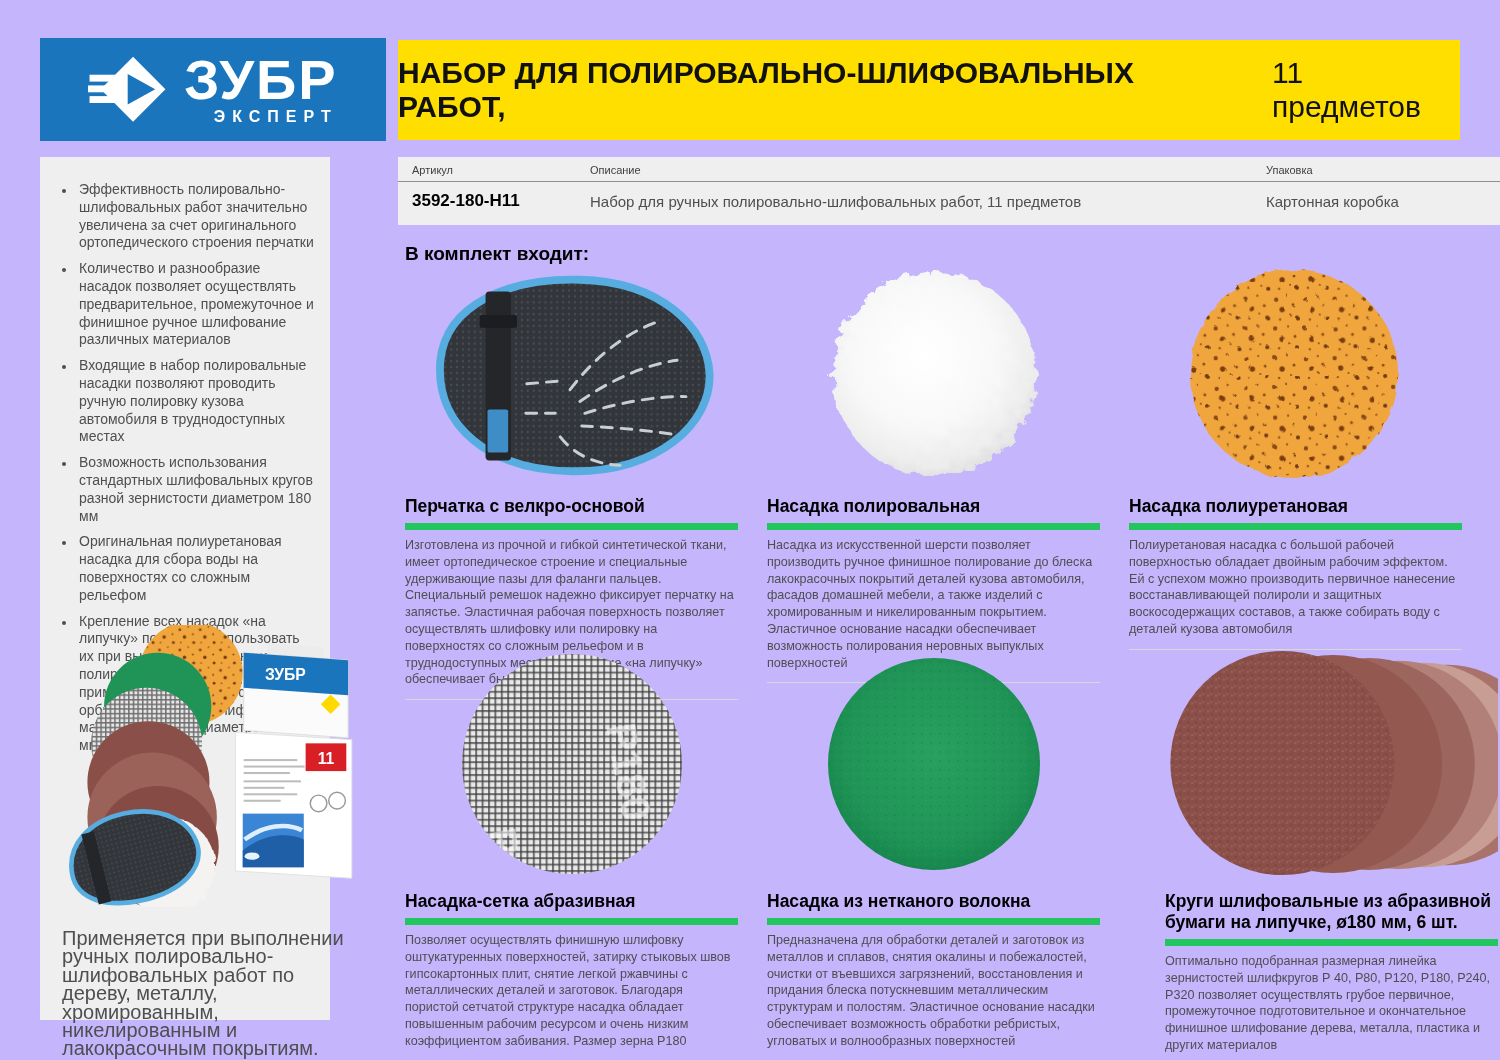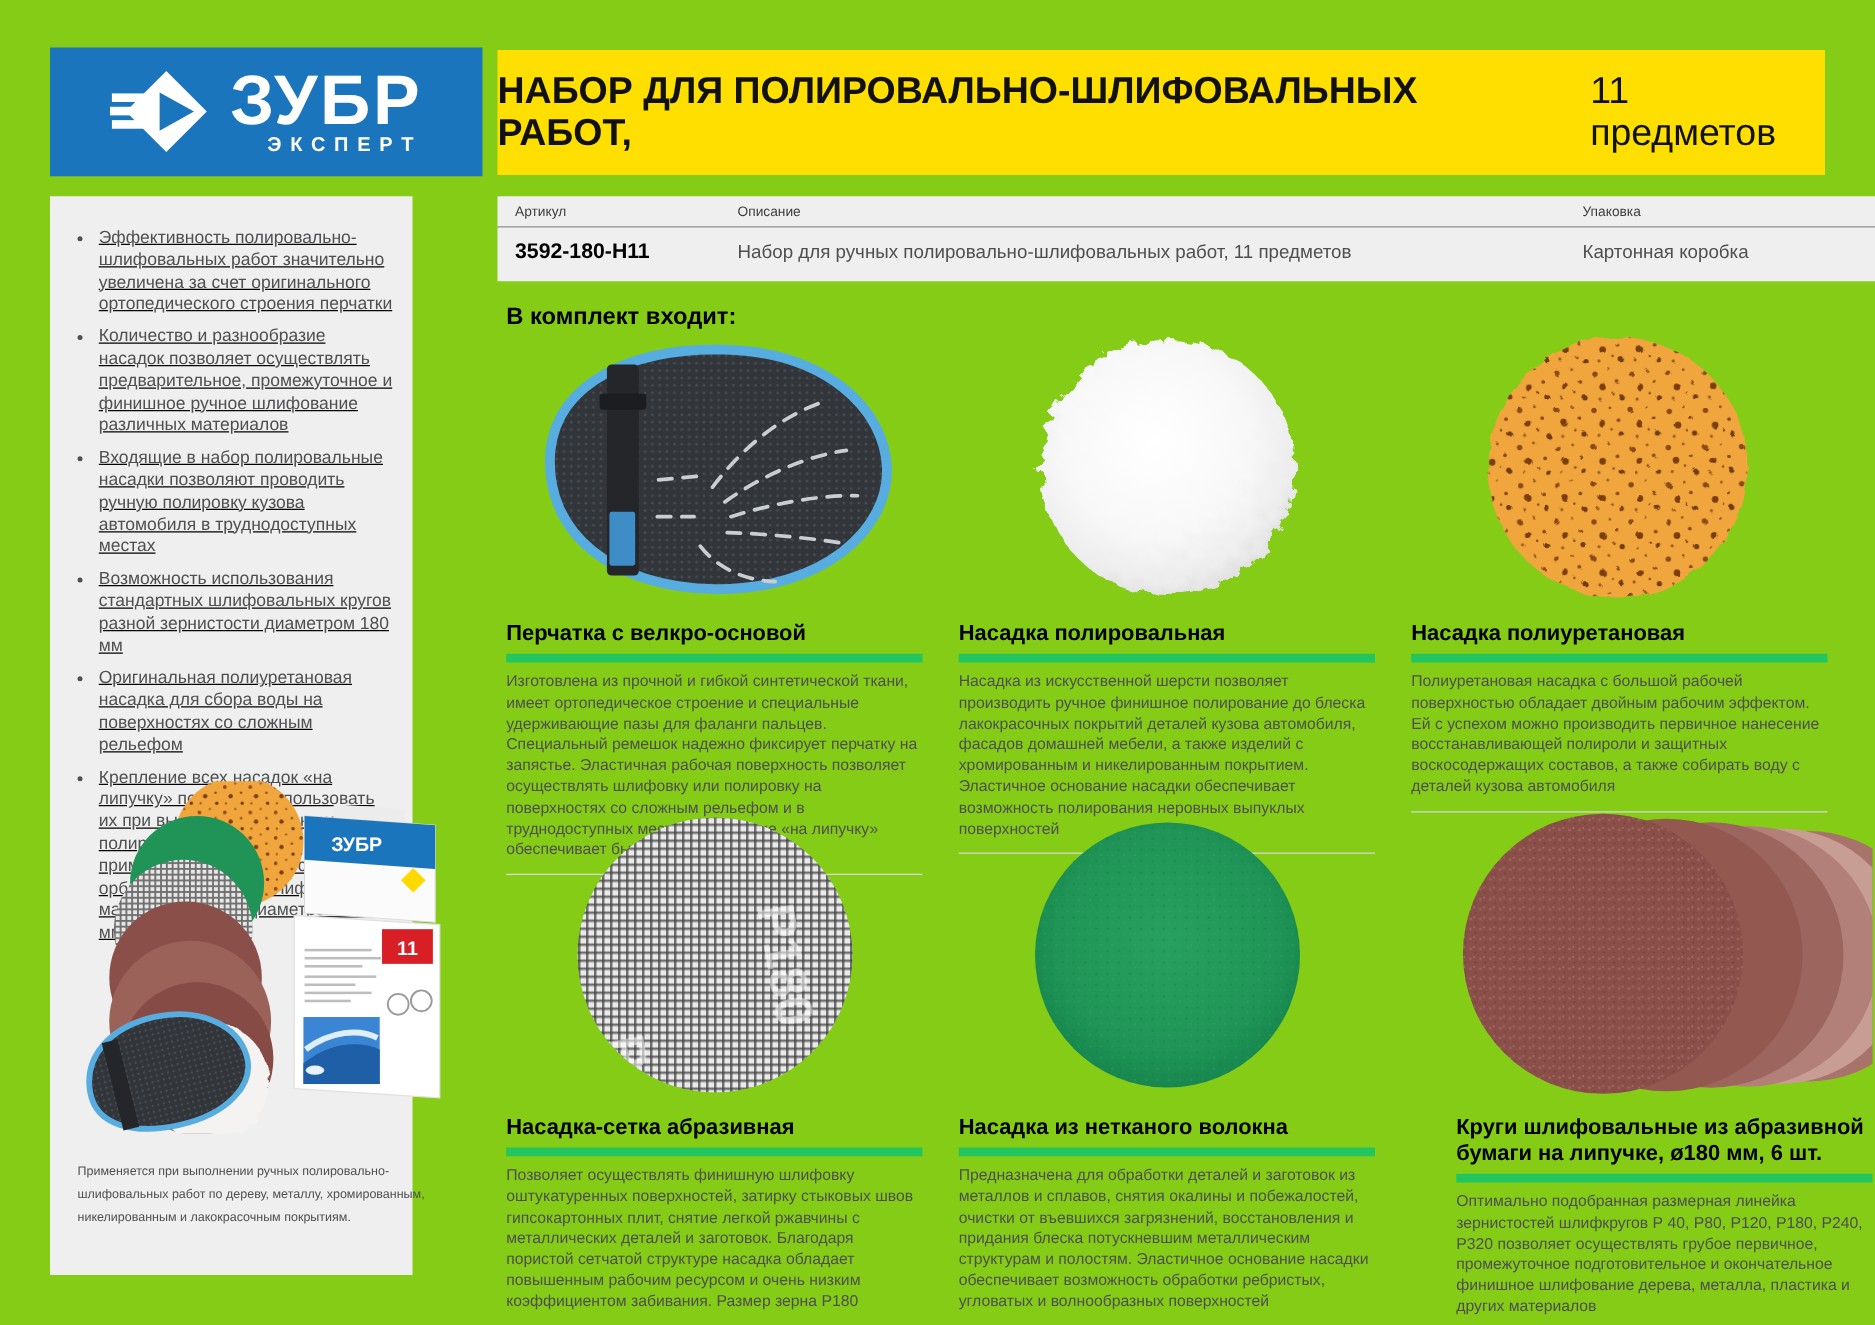--- a/index.html
+++ b/index.html
@@ -1,39 +1,39 @@
 <!DOCTYPE html>
 <html><head>
 <meta charset="utf-8">
 <style>
   html,body{margin:0;padding:0;background:#fff;}
-  .page{position:relative;width:1500px;height:1060px;background:#84cc16;overflow:hidden;
+  .page{position:relative;width:1500px;height:1060px;background:#c4b5fd;overflow:hidden;
         font-family:"Liberation Sans",sans-serif;}
 
   
   .logo-box{position:absolute;left:40px;top:38px;width:346px;height:103px;background:#1b75bc;
             display:flex;align-items:center;justify-content:center;gap:12px;}
   .logo-text{display:flex;flex-direction:column;align-items:flex-end;}
   .logo-zubr{color:#fff;font-weight:bold;font-size:56px;line-height:52px;letter-spacing:2px;}
   .logo-sub{color:#fff;font-size:16px;font-weight:bold;letter-spacing:7px;margin-top:2px;}
 
   .banner{position:absolute;left:398px;top:40px;width:1062px;height:100px;background:#ffdf00;
           display:flex;align-items:center;justify-content:center;}
   .banner-strong{font-weight:bold;font-size:30px;color:#111;}
   .banner-tail{font-size:30px;color:#111;margin-left:24px;}
 
   
-  .sidebar{position:absolute;left:40px;top:157px;width:290px;height:863px;background:#efefef;text-decoration:underline;}
+  .sidebar{position:absolute;left:40px;top:157px;width:290px;height:863px;background:#efefef;}
   .sidebar ul{margin:0;padding:24px 16px 0 36px;list-style:disc;color:#4e4f51;
               font-size:14px;line-height:17.8px;}
   .sidebar li{margin-bottom:8px;padding-left:3px;}
   .sidebar li::marker{color:#4e4f51;font-size:12px;}
   .sidebar-art{position:absolute;left:14px;top:468px;width:310px;height:282px;}
   .sidebar-footer{position:absolute;left:22px;top:772px;width:303px;
-                  font-size:10px;line-height:18.4px;color:#4e4f51;margin:0;}
+                  font-size:20px;line-height:18.4px;color:#4e4f51;margin:0;}
 
   
   .spec{position:absolute;left:398px;top:157px;width:1228px;height:68px;background:#efefef;}
   .spec-head{display:grid;grid-template-columns:178px 676px 1fr;padding:7px 14px 5px;
              border-bottom:1px solid #8f8f8f;}
   .spec-head span{font-size:11px;color:#3e3e40;}
   .spec-row{display:grid;grid-template-columns:178px 676px 1fr;padding:9px 14px;align-items:center;}
   .spec-article{font-size:17px;font-weight:bold;color:#000;}
   .spec-desc,.spec-pack{font-size:15px;color:#4e4f51;}
 

